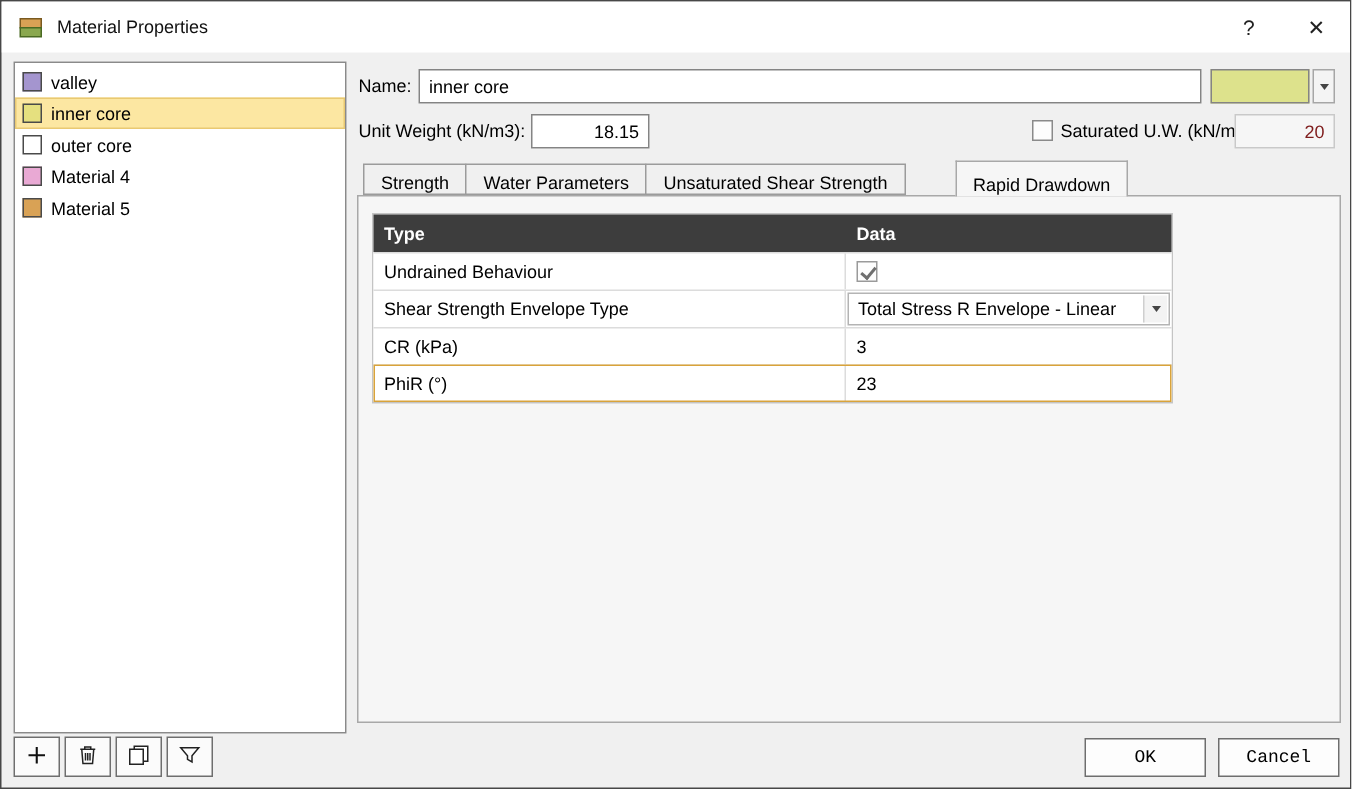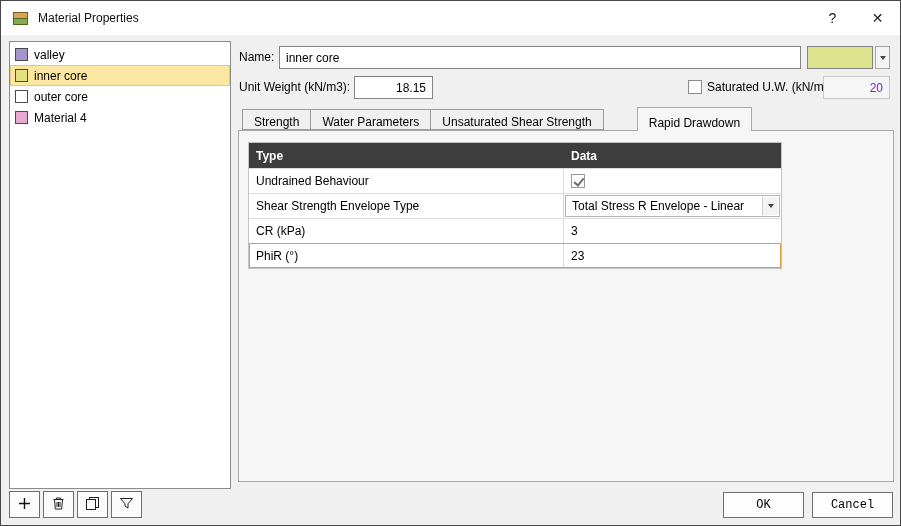--- a/index.html
+++ b/index.html
@@ -37,21 +37,21 @@
   .form-label { position:absolute; white-space:nowrap; }
   .lbl-name { left:238px; top:49px; }
   .lbl-unit { left:238px; top:79px; }
   .lbl-sat  { left:706px; top:79px; }
 
   .text-input { position:absolute; height:23px; background:#fff; border:1px solid #848484;
                 display:flex; align-items:center; padding:0 6px; white-space:nowrap; overflow:hidden; }
   .inp-name { left:278px; top:45px; width:522px; }
   .inp-unit { left:353px; top:75px; width:79px; justify-content:flex-end; }
   .inp-sat  { left:822px; top:75px; width:67px; justify-content:flex-end;
-              background:#f6f6f6; border-color:#c9c9c9; color:#6d28d9; }
+              background:#f6f6f6; border-color:#c9c9c9; color:#7f1d1d; }
 
   .checkbox { position:absolute; width:14px; height:14px; border:1px solid #8a8a8a; background:#fdfdfd; }
   .cb-sat { left:687px; top:79px; }
 
   .color-combo { position:absolute; left:806px; top:45px; width:83px; height:23px; display:flex; }
   .color-fill { flex:1; border:1px solid #848484; }
   .combo-arrow-btn { width:15px; margin-left:2px; border:1px solid #a6a6a6; background:#f4f4f4;
                      display:flex; align-items:center; justify-content:center; }
   .arrow-down { width:0; height:0; border-left:3.5px solid transparent;
                 border-right:3.5px solid transparent; border-top:4px solid #444; }
@@ -125,20 +125,24 @@
       <span class="mat-label">inner core</span>
     </div>
     <div class="material-item">
       <span class="swatch" style="background-color: rgb(255, 255, 255);"></span>
       <span class="mat-label">outer core</span>
     </div>
     <div class="material-item">
       <span class="swatch" style="background-color: rgb(233, 169, 212);"></span>
       <span class="mat-label">Material 4</span>
     </div>
+    <div class="material-item">
+      <span class="swatch" style="background-color: rgb(217, 162, 85);"></span>
+      <span class="mat-label">Material 5</span>
+    </div>
   </div>
 
   <div class="list-toolbar">
     <button class="tool-btn">
       <span>
         <svg width="15" height="15" viewBox="0 0 15 15" stroke="#111" stroke-width="1.4">
             <path d="M7.5 2v11M2 7.5h11"></path>
           </svg>
       </span>
     </button>

